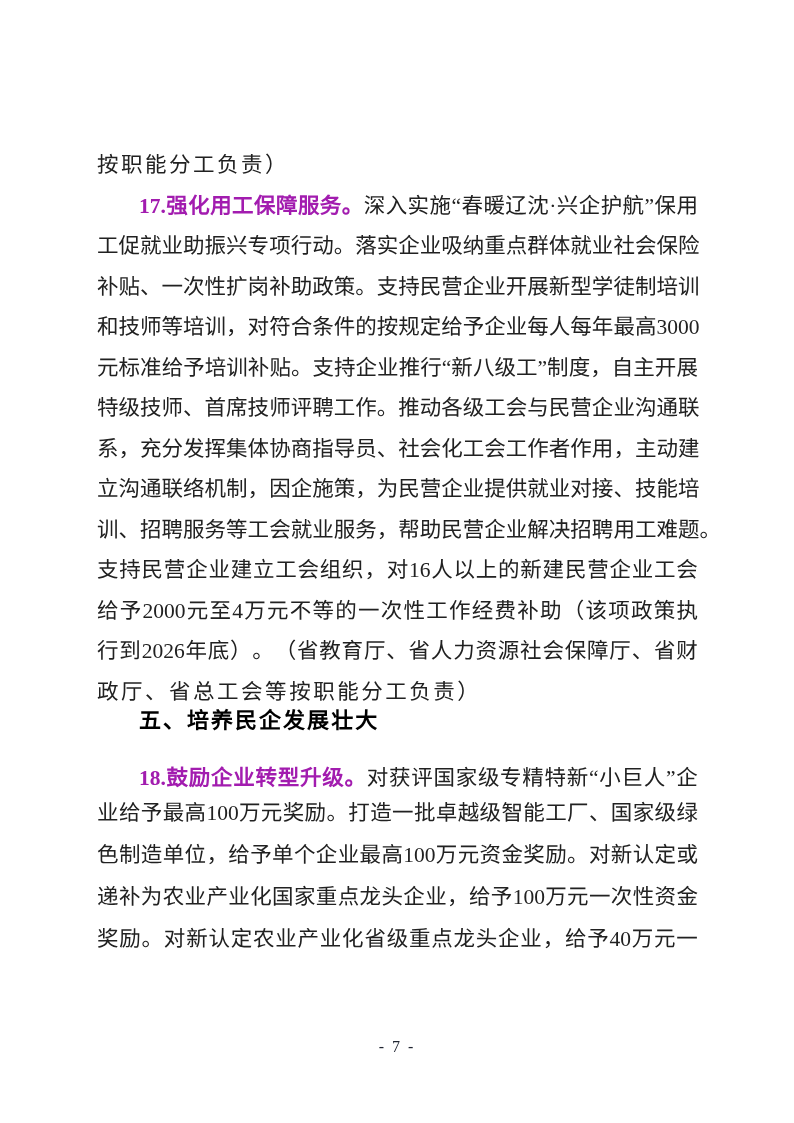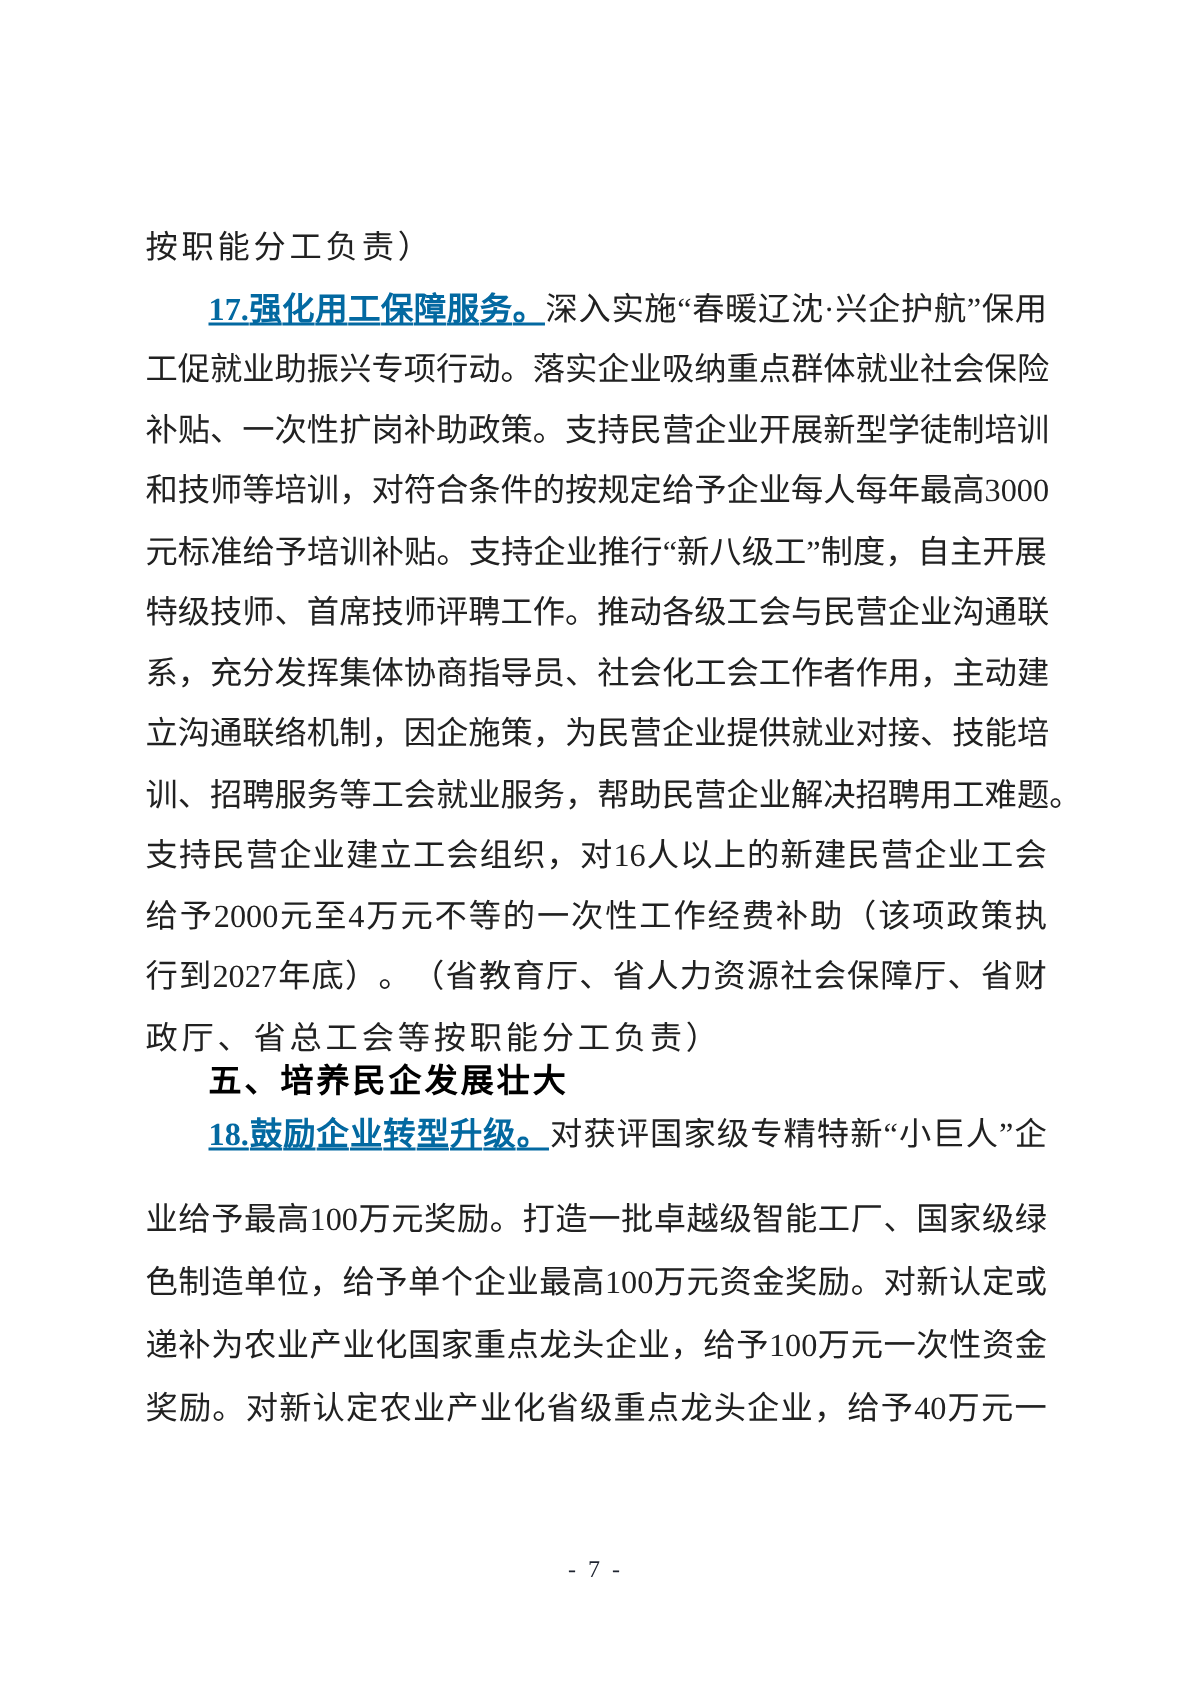--- a/index.html
+++ b/index.html
@@ -51,22 +51,21 @@
     font-family: "Liberation Sans", "DejaVu Sans", sans-serif;
     font-weight: 700;
     font-size: 22px;
     color: #000000;
   }
   .line span {
     display: inline-block;
   }
   .line span.lead {
     font-weight: 700;
-    color: #0369a1;
-    text-decoration: underline;
+    color: #a21caf;
   }
   .footer {
     position: absolute;
     left: 0;
     top: 1038px;
     width: 794px;
     text-align: center;
     font-family: "Liberation Serif", "DejaVu Serif", serif;
     font-size: 16px;
     color: #1f2430;
@@ -411,21 +410,21 @@
         <span>（</span>
         <span>该</span>
         <span>项</span>
         <span>政</span>
         <span>策</span>
         <span>执</span>
       </div>
       <div class="line body" style="top: 635px;">
         <span>行</span>
         <span>到</span>
-        <span>2027</span>
+        <span>2026</span>
         <span>年</span>
         <span>底</span>
         <span>）</span>
         <span>。</span>
         <span>（</span>
         <span>省</span>
         <span>教</span>
         <span>育</span>
         <span>厅</span>
         <span>、</span>
@@ -466,21 +465,21 @@
         <span>、</span>
         <span>培</span>
         <span>养</span>
         <span>民</span>
         <span>企</span>
         <span>发</span>
         <span>展</span>
         <span>壮</span>
         <span>大</span>
       </div>
-      <div class="line paragraph-start" style="top: 740px;">
+      <div class="line paragraph-start" style="top: 762px;">
         <span class="lead">18.</span>
         <span class="lead">鼓</span>
         <span class="lead">励</span>
         <span class="lead">企</span>
         <span class="lead">业</span>
         <span class="lead">转</span>
         <span class="lead">型</span>
         <span class="lead">升</span>
         <span class="lead">级</span>
         <span class="lead">。</span>

